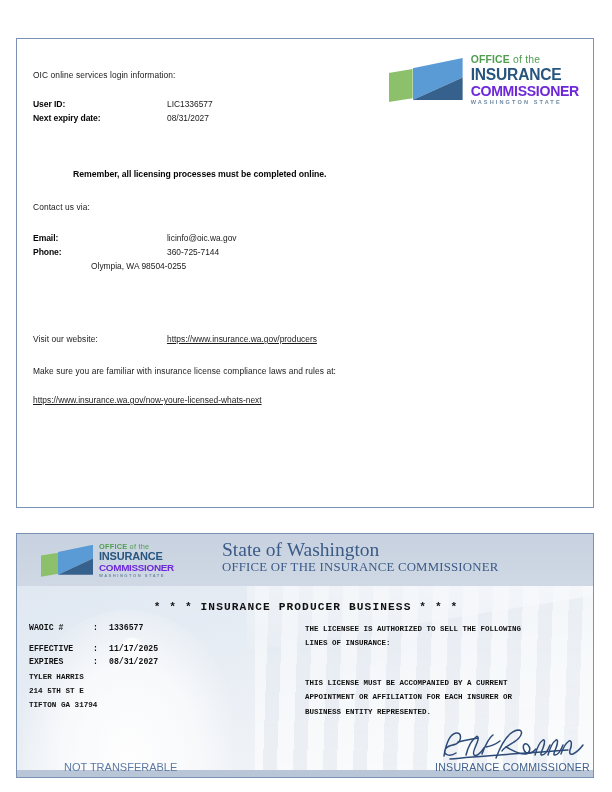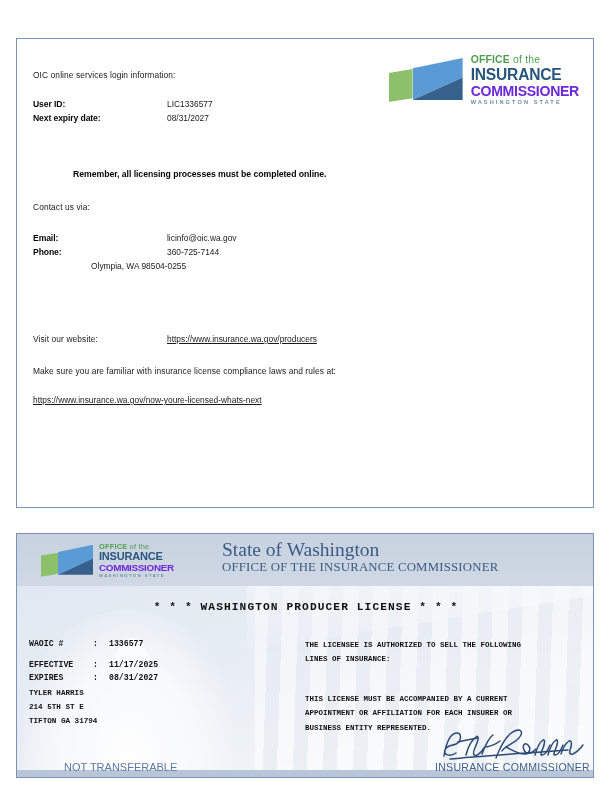--- a/index.html
+++ b/index.html
@@ -83,21 +83,21 @@
     border-bottom:0px;}
   .logo2{position:absolute;left:24px;top:9px;}
   .title-wa{position:absolute;left:205px;top:6px;}
   .title-wa .t1{font-family:"Liberation Serif", serif;font-size:19.5px;color:#3b5a86;line-height:1.05;}
   .title-wa .t2{font-family:"Liberation Serif", serif;font-size:12.8px;color:#3b5a86;letter-spacing:.2px;line-height:1.15;}
 
   .lic-title{position:absolute;left:0;top:596px;width:100%;text-align:center;}
   .lic-title span{font-family:"Liberation Mono", monospace;font-weight:bold;font-size:11.2px;
      color:#111;letter-spacing:1.1px;}
 
-  .mono{font-family:"Liberation Mono", monospace;font-weight:bold;color:#111;margin-top:16px;}
+  .mono{font-family:"Liberation Mono", monospace;font-weight:bold;color:#111;}
 
   .col-left{position:absolute;left:29px;top:624px;font-size:8.2px;line-height:1;}
   .col-left .r{margin-bottom:0;}
   .gap{height:13px;}
   .gap-s{height:5px;}
   .row-sm{font-size:7.6px;line-height:14px;}
 
   .col-right{position:absolute;left:305px;top:622px;font-size:7.5px;line-height:14.4px;}
 
   .sig{position:absolute;right:26px;top:728px;width:150px;height:34px;}
@@ -196,21 +196,21 @@
   </div>
 
   <div class="title-wa">
     <div class="t1">State of Washington</div>
     <div class="t2">OFFICE OF THE INSURANCE COMMISSIONER</div>
   </div>
   <div class="botbar"></div>
 </div>
 
 <div class="lic-title">
-  <span>*  *  *  WASHINGTON PRODUCER LICENSE  *  *  *</span>
+  <span>*  *  *  INSURANCE PRODUCER BUSINESS  *  *  *</span>
 </div>
 
 <div class="col-left mono">
   <div class="r" style="display:flex;">
     <span style="width:64px;">WAOIC #</span>
     <span style="width:16px;">:</span>
     <span>1336577</span>
   </div>
   <div class="gap"></div>
   <div class="r" style="display:flex;">

